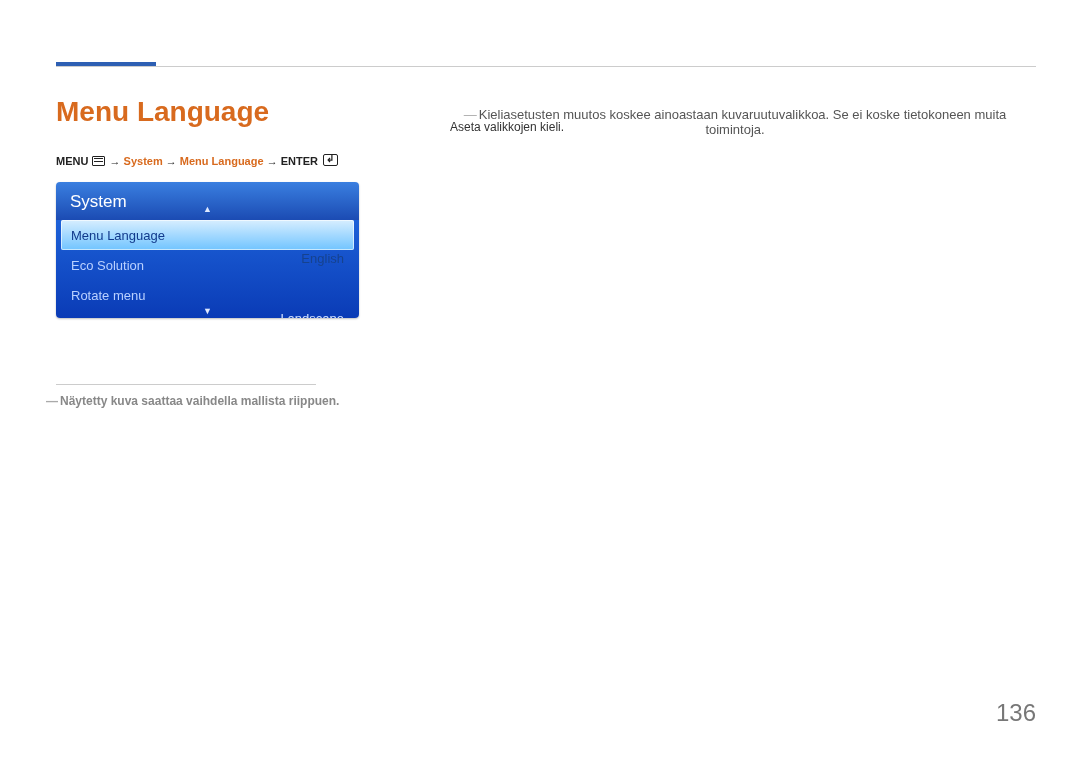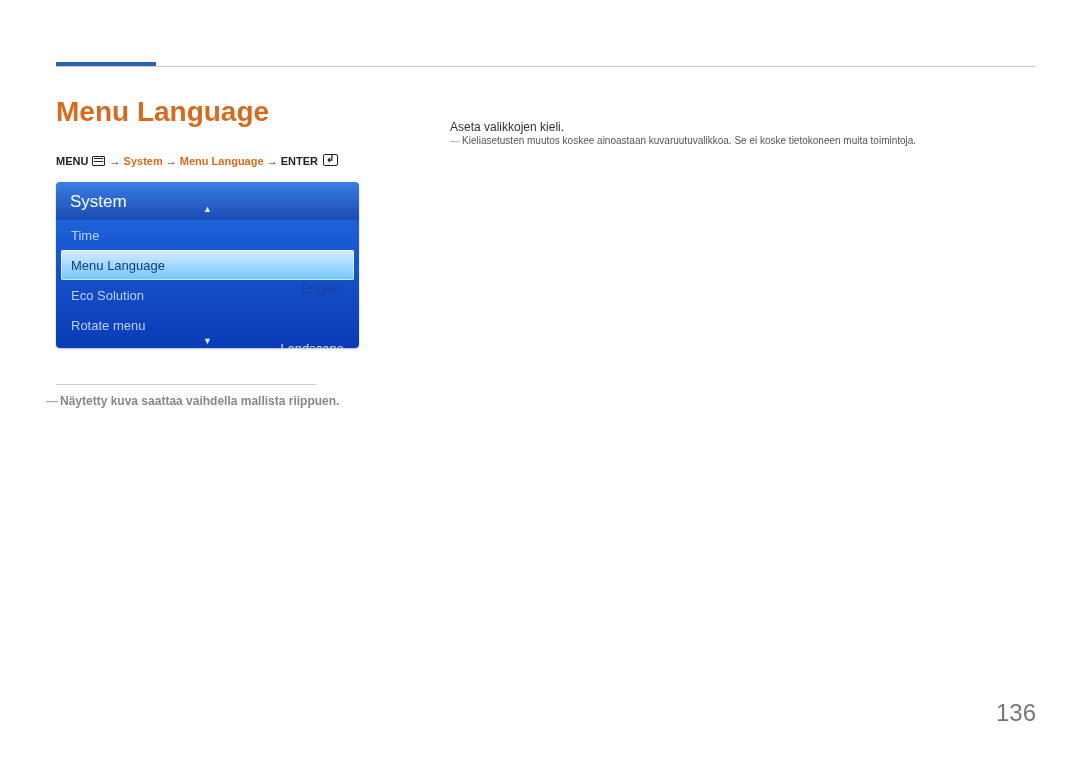--- a/index.html
+++ b/index.html
@@ -163,25 +163,26 @@
 
   .right-text1 {
     position: absolute;
     top: 120px;
     left: 450px;
     font-size: 12px;
     color: #333;
   }
   .right-text2 {
     position: absolute;
-    top: 135px;
+    top: 107px;
     left: 450px;
     right: 60px;
-    font-size: 10px;
+    font-size: 13px;
     color: #555;
+    text-align: center;
   }
   .right-text2::before {
     content: "―";
     color: #aaa;
     margin-right: 4px;
     letter-spacing: -2px;
   }
 
   .page-number {
     position: absolute;
@@ -210,24 +211,20 @@
   <span>ENTER</span>
   <span class="enter-icon"></span>
 </div>
 
 <div class="osd">
   <div class="osd-header">
     <span class="title">System</span>
     <span class="arrow up">▲</span>
   </div>
   <div class="osd-body">
-    <div class="osd-row">
-      <span>Time</span>
-      <span class="val"></span>
-    </div>
     <div class="osd-row selected">
       <span>Menu Language</span>
       <span class="val">English</span>
     </div>
     <div class="osd-row">
       <span>Eco Solution</span>
       <span class="val"></span>
     </div>
     <div class="osd-row">
       <span>Rotate menu</span>

